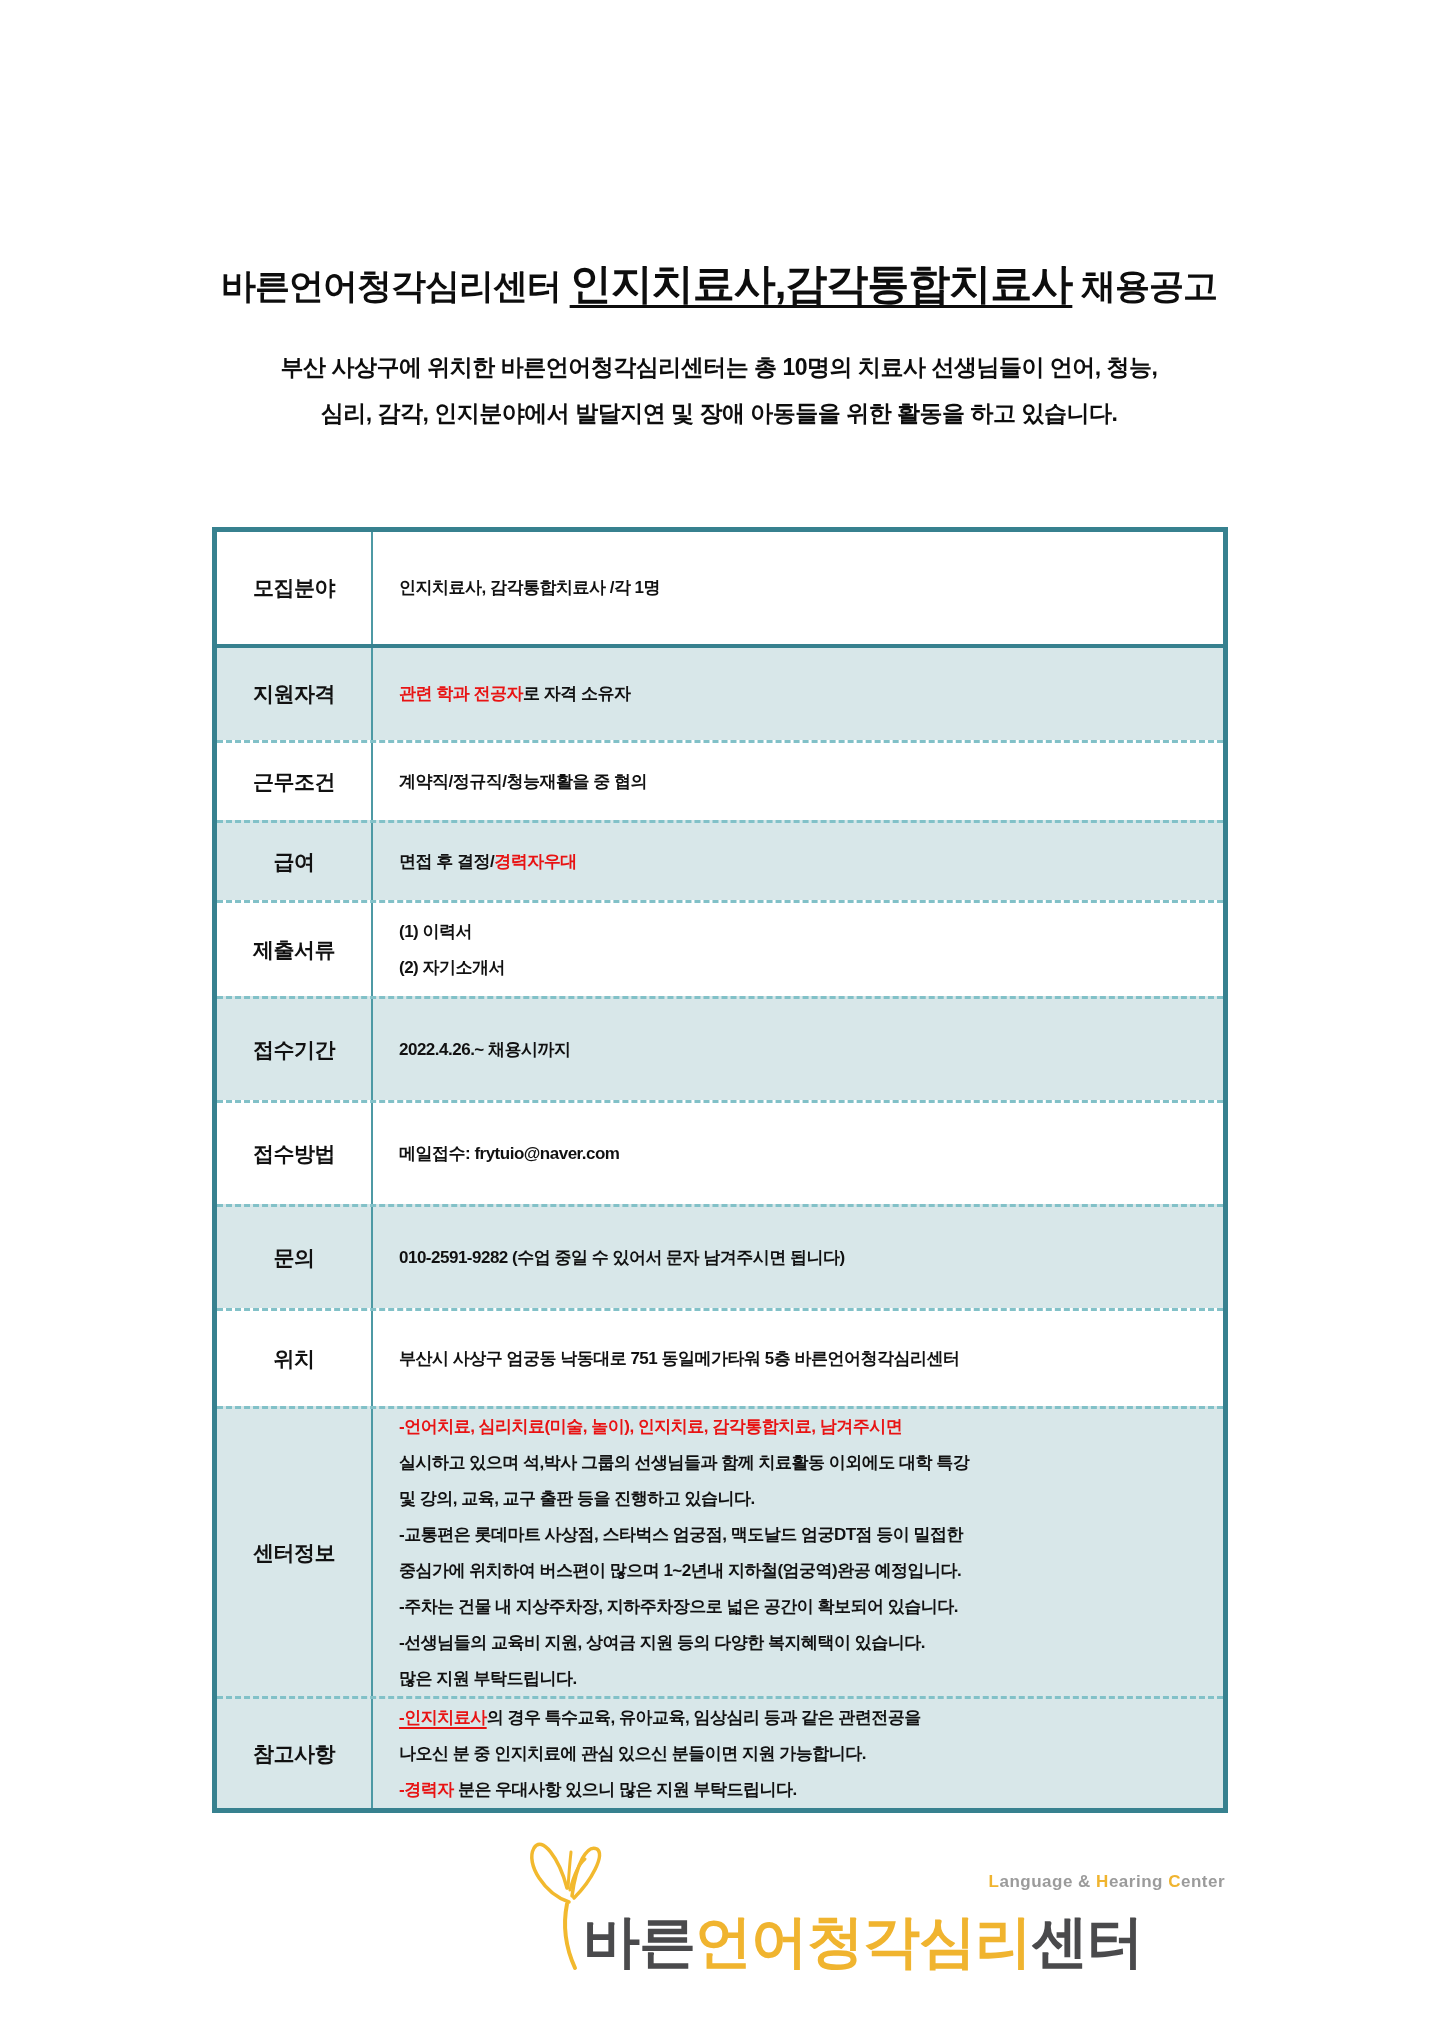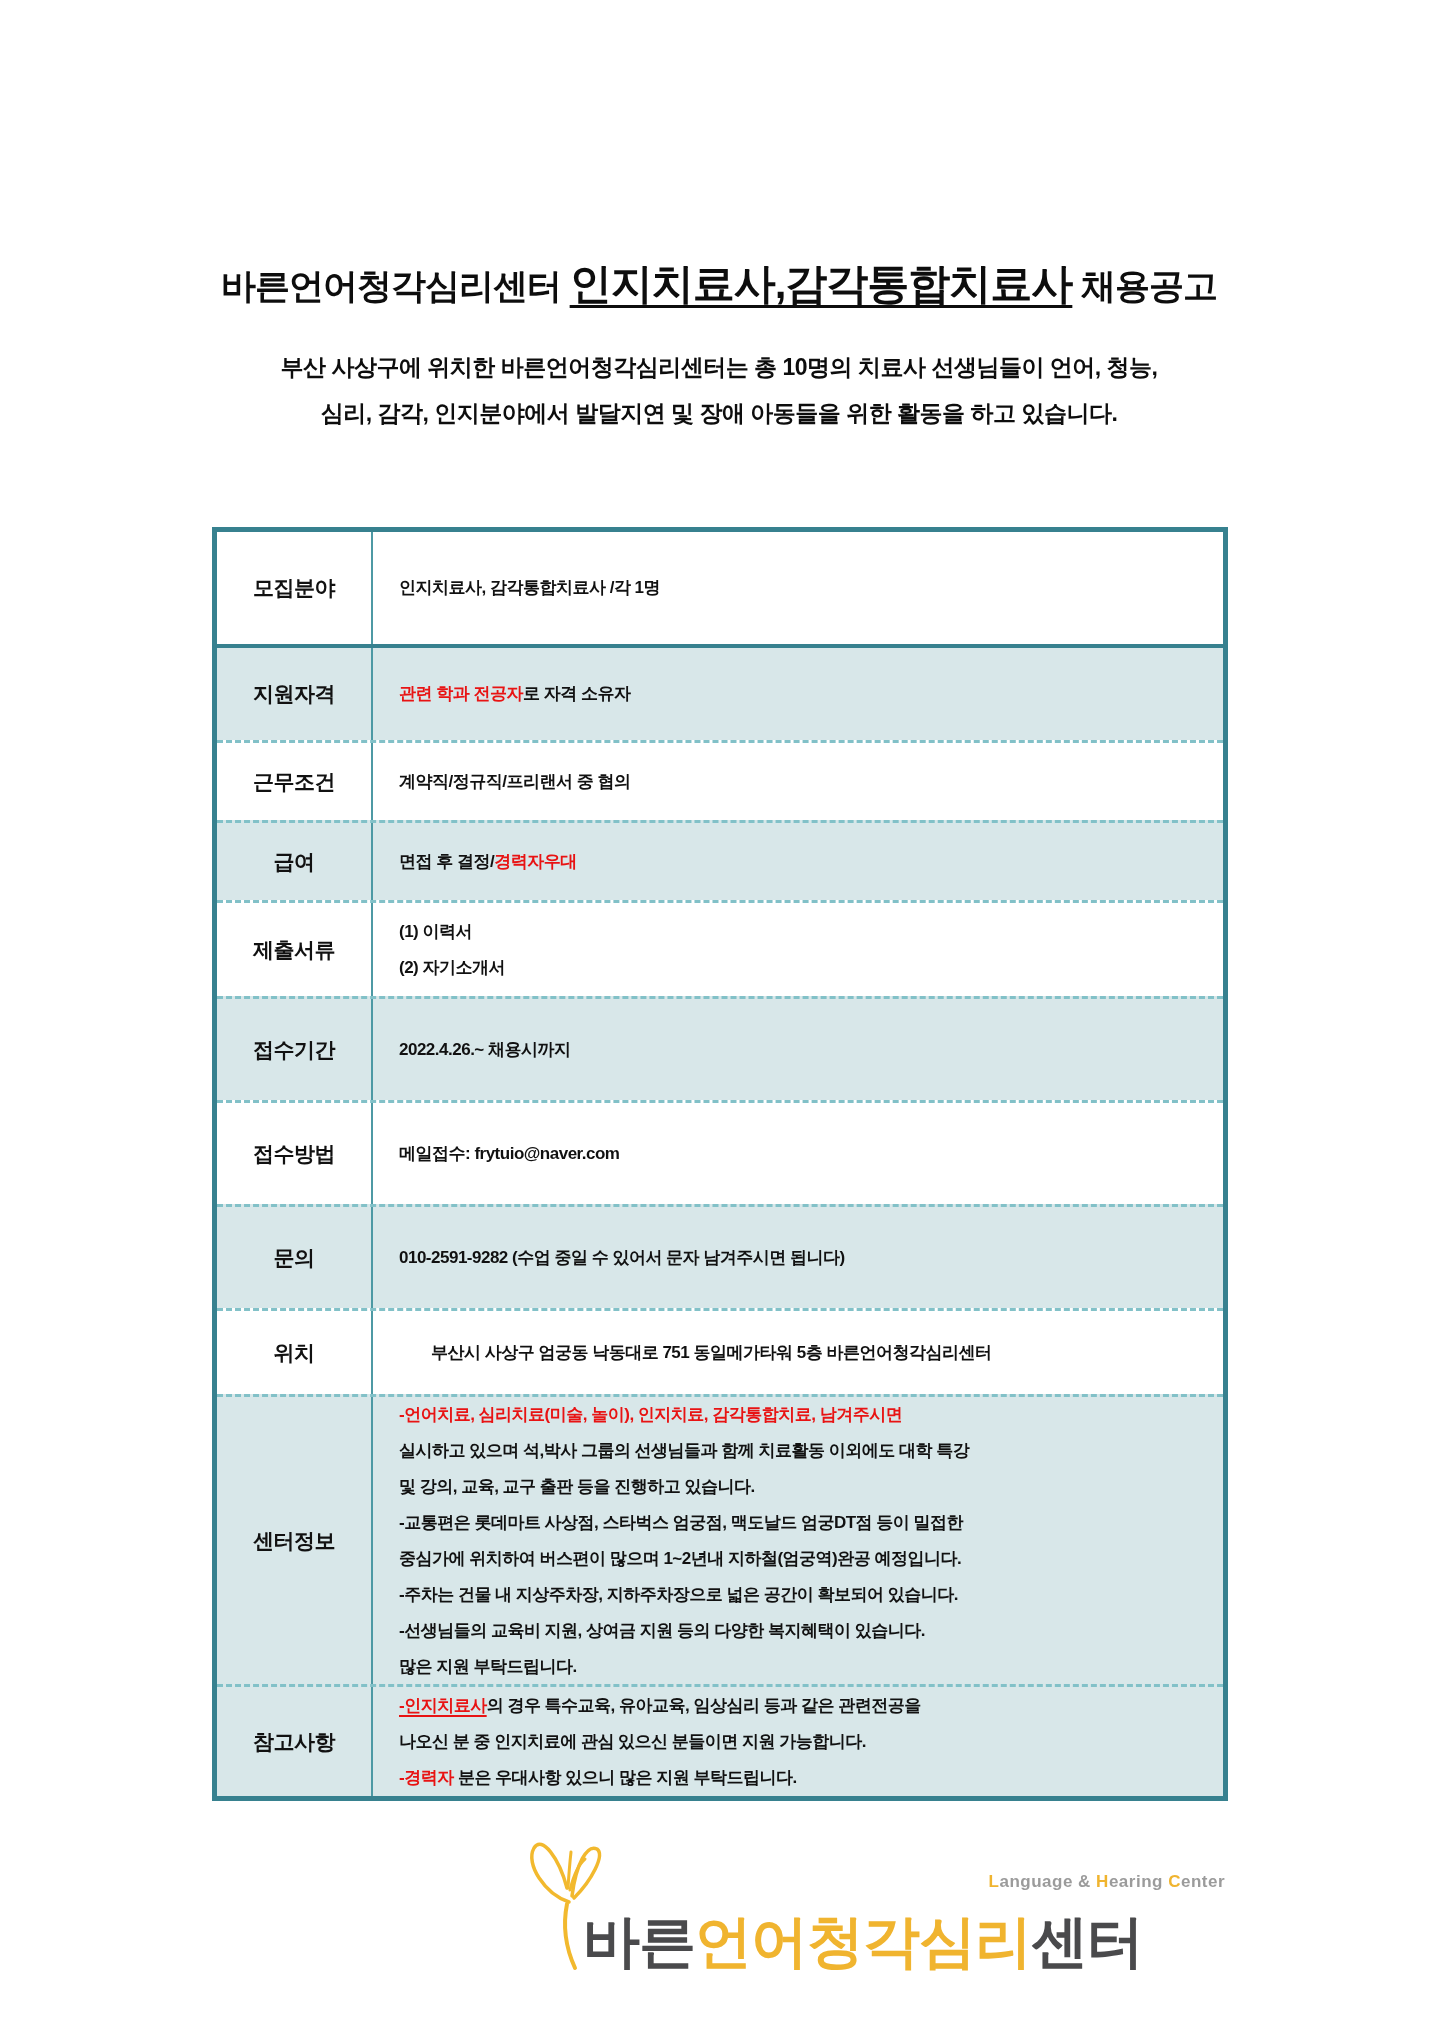--- a/index.html
+++ b/index.html
@@ -92,21 +92,21 @@
       </div>
       <div class="trow tint sep-solid" style="height: 96px;">
         <div class="tlabel">지원자격</div>
         <div class="tcontent">
           <div class="tline"><span class="seg red">관련 학과 전공자</span><span class="seg">로 자격 소유자</span></div>
         </div>
       </div>
       <div class="trow  sep-dashed" style="height: 80px;">
         <div class="tlabel">근무조건</div>
         <div class="tcontent">
-          <div class="tline"><span class="seg">계약직/정규직/프리랜서 중 협의</span></div>
+          <div class="tline"><span class="seg">계약직/정규직/청능재활을 중 협의</span></div>
         </div>
       </div>
       <div class="trow tint sep-dashed" style="height: 80px;">
         <div class="tlabel">급여</div>
         <div class="tcontent">
           <div class="tline"><span class="seg">면접 후 결정/</span><span class="seg red">경력자우대</span></div>
         </div>
       </div>
       <div class="trow  sep-dashed" style="height: 96px;">
         <div class="tlabel">제출서류</div>
@@ -126,21 +126,21 @@
         <div class="tcontent">
           <div class="tline"><span class="seg">메일접수: frytuio@naver.com</span></div>
         </div>
       </div>
       <div class="trow tint sep-dashed" style="height: 104px;">
         <div class="tlabel">문의</div>
         <div class="tcontent">
           <div class="tline"><span class="seg">010-2591-9282 (수업 중일 수 있어서 문자 남겨주시면 됩니다)</span></div>
         </div>
       </div>
-      <div class="trow  sep-dashed" style="height: 86px; gap: 32px;">
+      <div class="trow  sep-dashed" style="height: 98px;">
         <div class="tlabel">위치</div>
         <div class="tcontent">
           <div class="tline"><span class="seg">부산시 사상구 엄궁동 낙동대로 751 동일메가타워 5층 바른언어청각심리센터</span></div>
         </div>
       </div>
       <div class="trow tint sep-dashed" style="height: 290px;">
         <div class="tlabel">센터정보</div>
         <div class="tcontent">
           <div class="tline"><span class="seg red">-언어치료, 심리치료(미술, 놀이), 인지치료, 감각통합치료, 남겨주시면</span></div>
           <div class="tline"><span class="seg">실시하고 있으며 석,박사 그룹의 선생님들과 함께 치료활동 이외에도 대학 특강</span></div>

